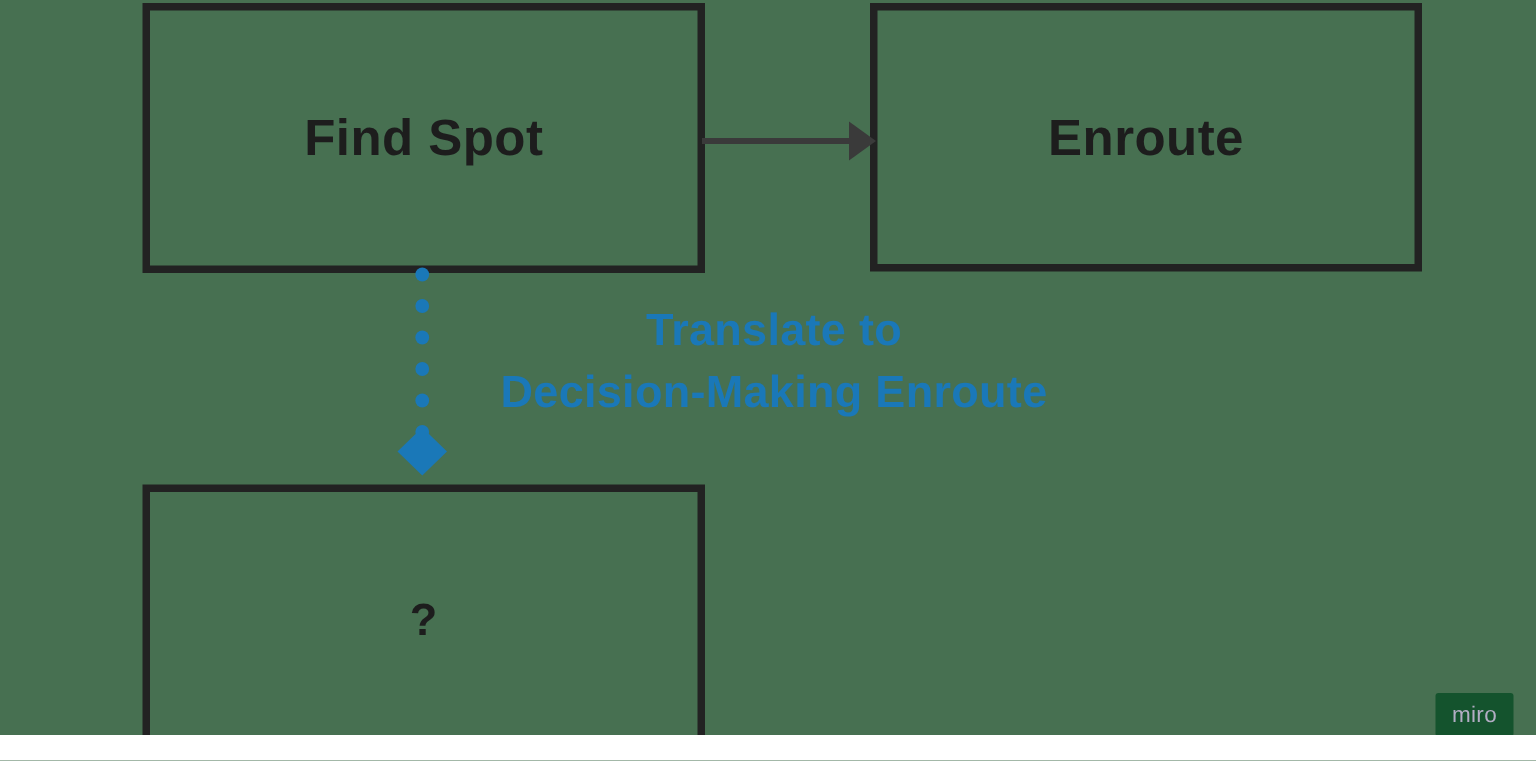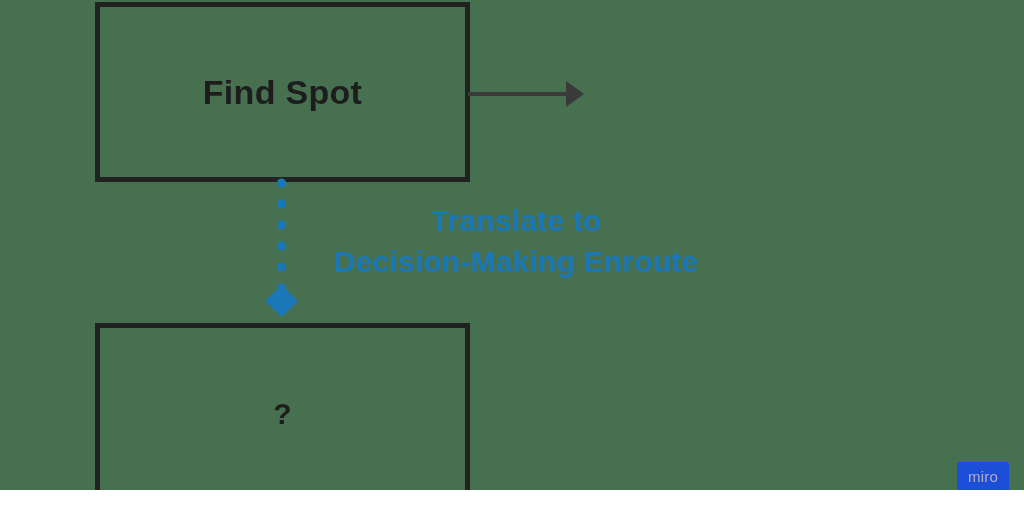--- a/index.html
+++ b/index.html
@@ -92,21 +92,21 @@
   }
   #annotation .line { display: block; white-space: nowrap; }
 
   
   #miro-watermark {
     position: absolute;
     left: 957px;
     top: 462px;
     width: 52px;
     height: 29px;
-    background: #1d4ed8;
+    background: #14532d;
     border-radius: 2px;
     display: flex;
     align-items: center;
     justify-content: center;
   }
   #miro-watermark .wm-text {
     font-size: 15px;
     font-weight: 400;
     color: #b2adc4;
     letter-spacing: 0.2px;
@@ -114,20 +114,23 @@
 </style>
 </head>
 <body>
 
 <div id="canvas">
 
   <div class="node" id="node-find-spot">
     <span class="node-label">Find Spot</span>
   </div>
 
+  <div class="node" id="node-enroute">
+    <span class="node-label">Enroute</span>
+  </div>
 
   <div class="node" id="node-question">
     <span class="node-label small">?</span>
   </div>
 
   <svg id="arrow-find-to-enroute" viewBox="0 0 116 48" width="116" height="48">
     <line x1="0" y1="24" x2="101" y2="24" stroke="#3a3a3a" stroke-width="4"></line>
     <polygon points="98,11 116,24 98,37" fill="#3a3a3a"></polygon>
   </svg>
 

